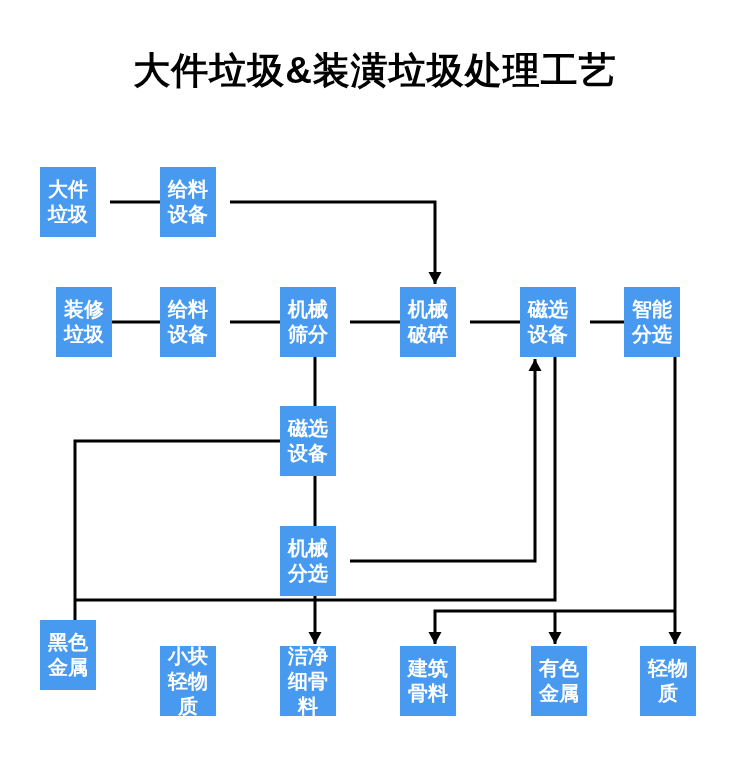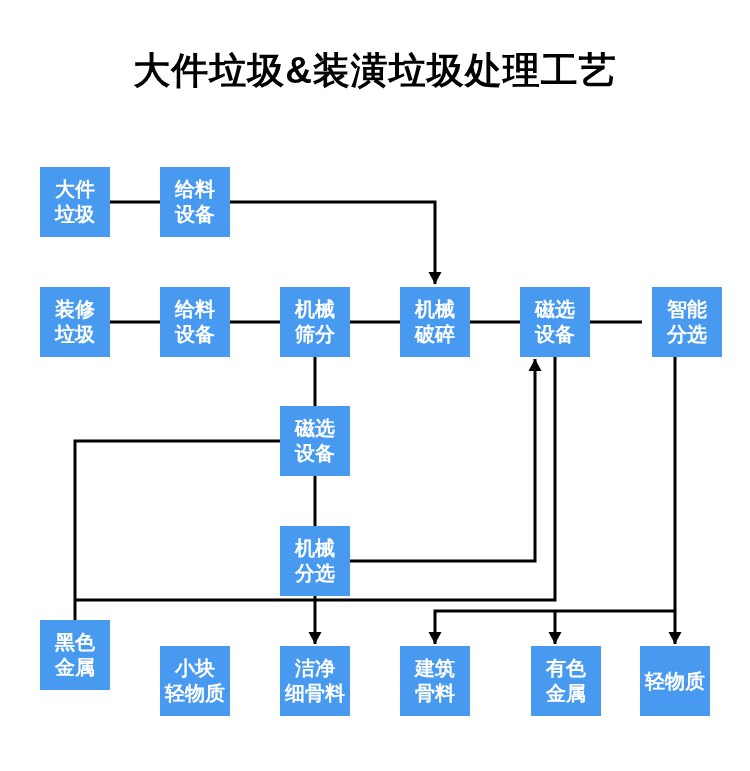--- a/index.html
+++ b/index.html
@@ -31,21 +31,21 @@
   }
   svg.edges line, svg.edges polyline {
     stroke: #000000;
     stroke-width: 3;
     fill: none;
     stroke-linejoin: miter;
   }
   svg.edges polygon { fill: #000000; }
   .node {
     position: absolute;
-    width: 70px;
+    width: 56px;
     height: 70px;
     background: #479AF0;
     color: #ffffff;
     display: flex;
     align-items: center;
     justify-content: center;
     text-align: center;
     font-size: 20px;
     font-weight: 700;
     line-height: 25px;
@@ -85,41 +85,41 @@
 
   <div class="node" style="left:40px;top:167px">
     <span class="node-label">大件
 垃圾</span>
   </div>
   <div class="node" style="left:160px;top:167px">
     <span class="node-label">给料
 设备</span>
   </div>
 
-  <div class="node" style="left:40px;top:287px">
+  <div class="node" style="left:56px;top:287px">
     <span class="node-label">装修
 垃圾</span>
   </div>
   <div class="node" style="left:160px;top:287px">
     <span class="node-label">给料
 设备</span>
   </div>
   <div class="node" style="left:280px;top:287px">
     <span class="node-label">机械
 筛分</span>
   </div>
   <div class="node" style="left:400px;top:287px">
     <span class="node-label">机械
 破碎</span>
   </div>
   <div class="node" style="left:520px;top:287px">
     <span class="node-label">磁选
 设备</span>
   </div>
-  <div class="node" style="left:652px;top:287px">
+  <div class="node" style="left:624px;top:287px">
     <span class="node-label">智能
 分选</span>
   </div>
 
   <div class="node" style="left:280px;top:406px">
     <span class="node-label">磁选
 设备</span>
   </div>
 
   <div class="node" style="left:280px;top:526px">

